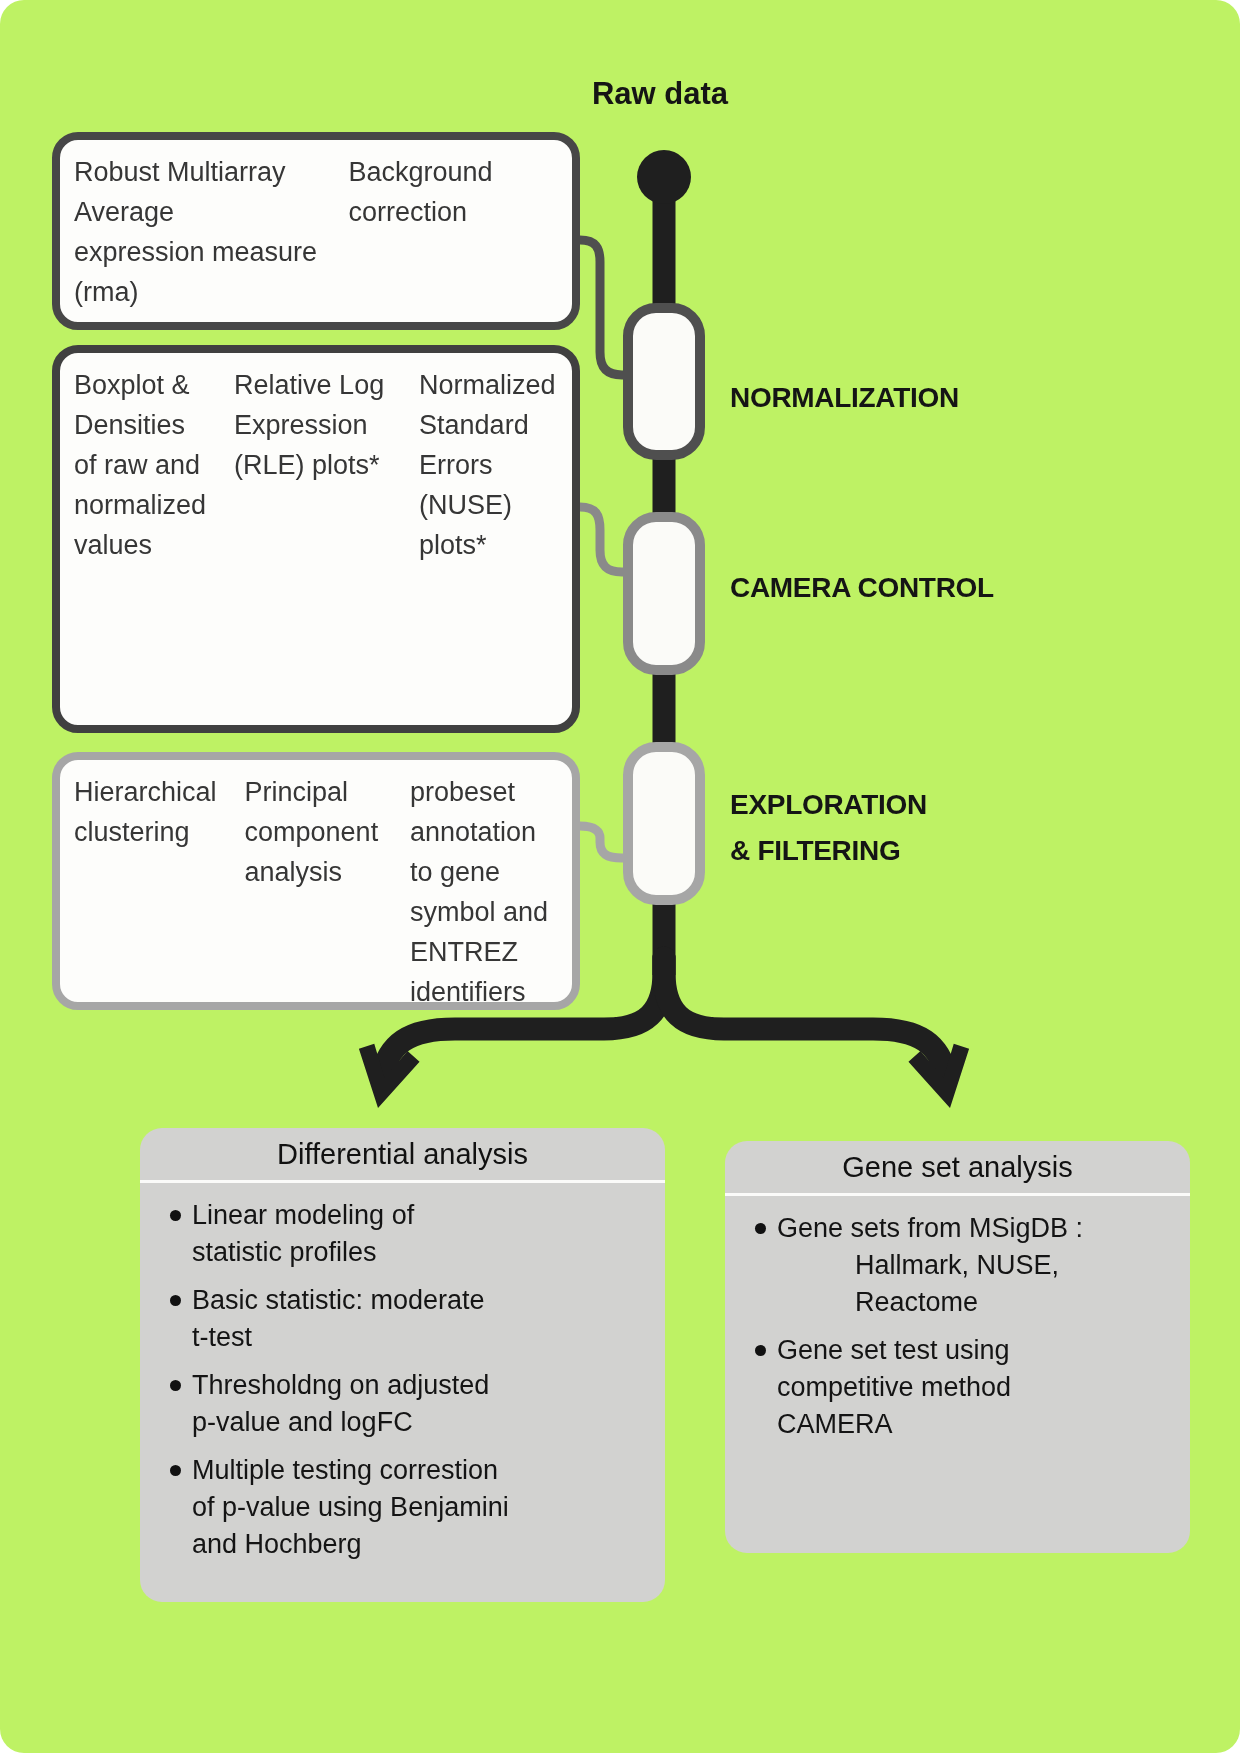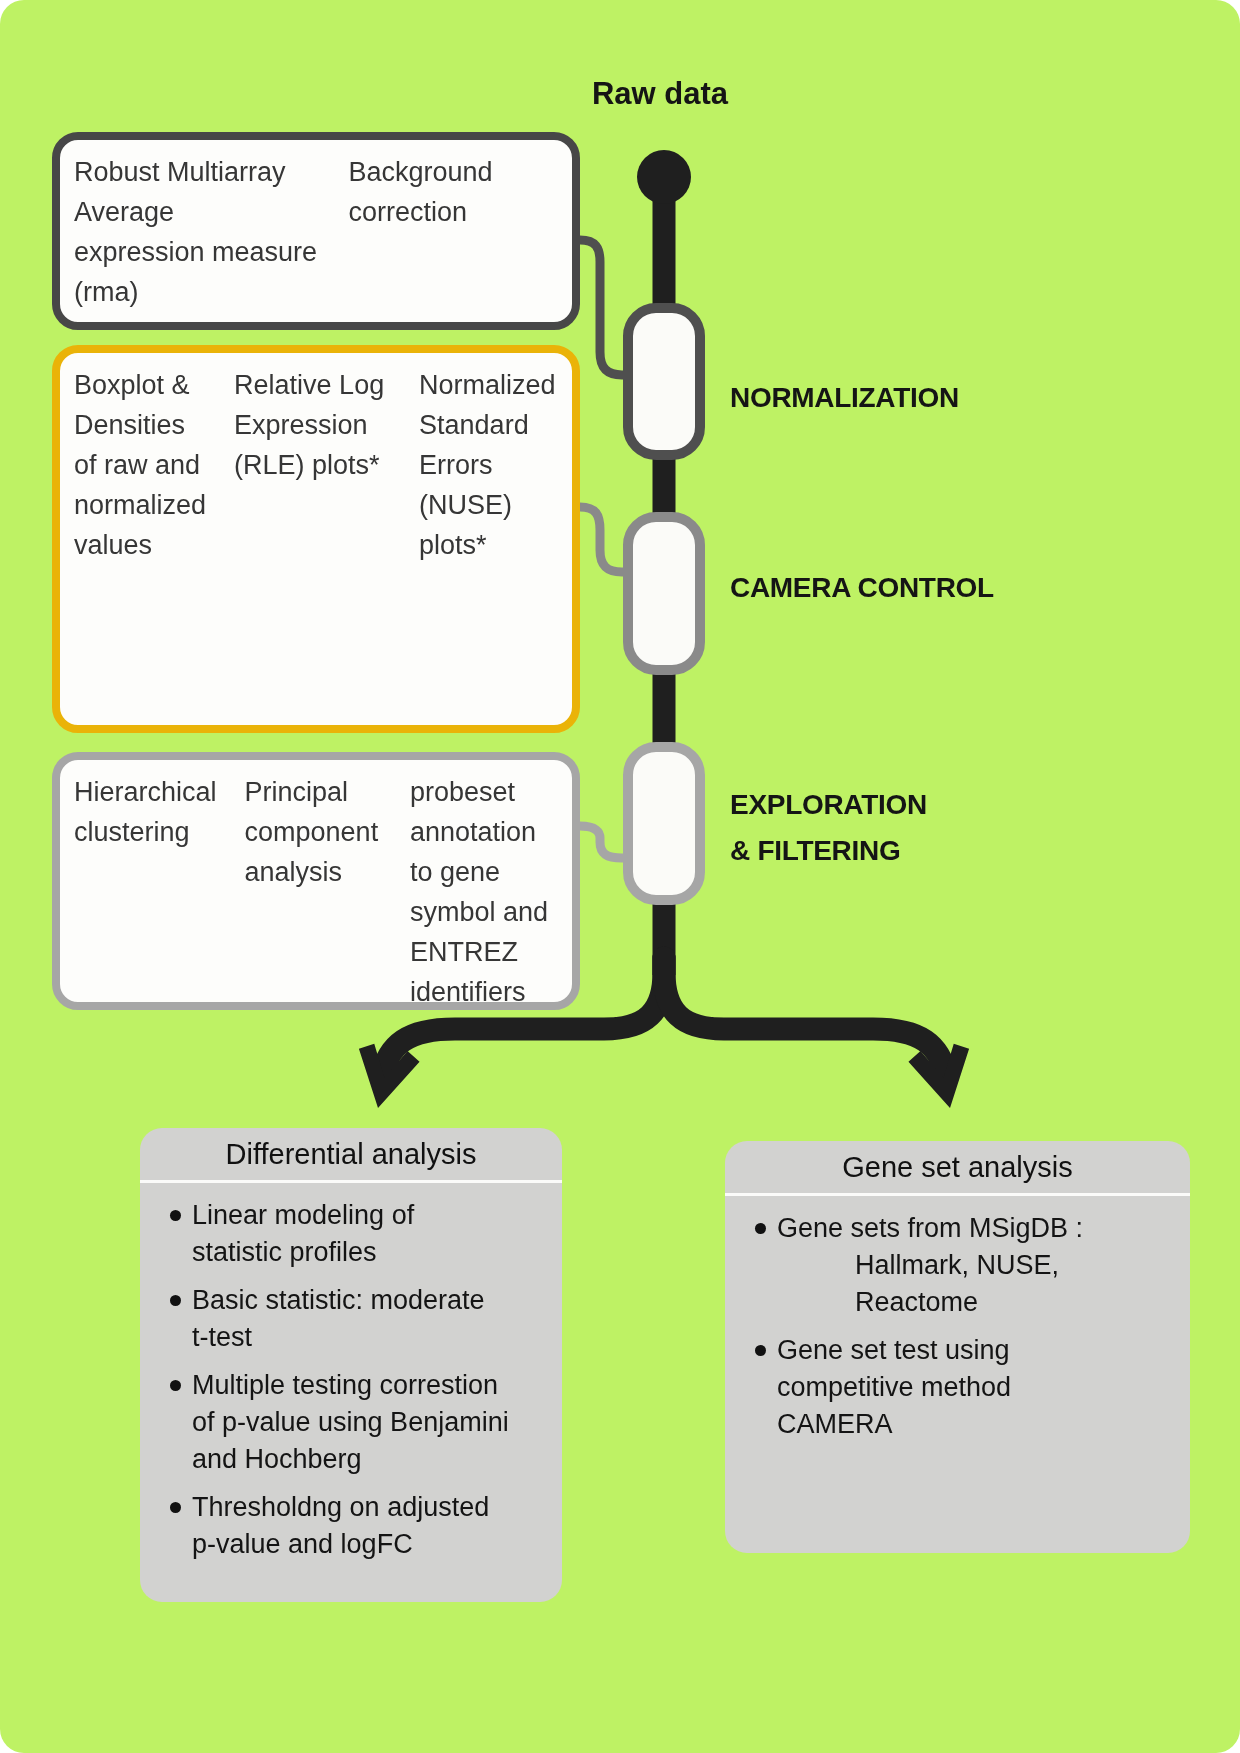--- a/index.html
+++ b/index.html
@@ -16,21 +16,21 @@
     font-size:31px; font-weight:bold; color:#151515;
   }
 
   
   .method-box {
     left:52px; width:528px; box-sizing:border-box;
     background:#fdfdfb; border-radius:26px;
     padding:12px 0; display:flex; flex-direction:row;
   }
   #box-normalization { top:132px; height:198px; border:8px solid #474747; }
-  #box-quality       { top:345px; height:388px; border:8px solid #eab308; }
+  #box-quality       { top:345px; height:388px; border:8px solid #404040; }
   #box-exploration   { top:752px; height:258px; border:8px solid #a6a6a6; }
   .method-row {
     padding:0 14px; font-size:27px; line-height:40px; color:#363636;
   }
   .dash-sep { height:4px; margin:12px 0; }
   .dash-dark  { background:repeating-linear-gradient(90deg,#666 0 19px,transparent 19px 29px); }
   .dash-mid   { background:repeating-linear-gradient(90deg,#8a8a8a 0 19px,transparent 19px 29px); }
   .dash-light { background:repeating-linear-gradient(90deg,#aeaeae 0 19px,transparent 19px 29px); }
 
   
@@ -40,21 +40,21 @@
   }
   #label-normalization { top:375px; }
   #label-quality       { top:565px; }
   #label-exploration   { top:782px; }
 
   
   .result-box {
     box-sizing:border-box; background:#d2d2d0; border-radius:22px;
     color:#141414; overflow:hidden;
   }
-  #box-differential { left:140px; top:1128px; width:422px; height:474px; }
+  #box-differential { left:140px; top:1128px; width:525px; height:474px; }
   #box-geneset      { left:725px; top:1141px; width:465px; height:412px; }
   .result-header {
     height:52px; display:flex; align-items:center; justify-content:center;
     border-bottom:3px solid #fbfbf9; font-size:29px; color:#111;
   }
   .result-body { padding:14px 20px 0 30px; }
   .bullet-row { display:flex; margin-bottom:11px; }
   .bullet-dot {
     flex:0 0 11px; width:11px; height:11px; border-radius:50%;
     background:#111; margin:13px 11px 0 0;
@@ -130,28 +130,28 @@
         <div class="bullet-text ml">Linear modeling of
 statistic profiles</div>
       </div>
       <div class="bullet-row">
         <span class="bullet-dot"></span>
         <div class="bullet-text ml">Basic statistic: moderate
 t-test</div>
       </div>
       <div class="bullet-row">
         <span class="bullet-dot"></span>
+        <div class="bullet-text ml">Thresholdng on adjusted
+p-value and logFC</div>
+      </div>
+      <div class="bullet-row">
+        <span class="bullet-dot"></span>
         <div class="bullet-text ml">Multiple testing correstion
 of p-value using Benjamini
 and Hochberg</div>
-      </div>
-      <div class="bullet-row">
-        <span class="bullet-dot"></span>
-        <div class="bullet-text ml">Thresholdng on adjusted
-p-value and logFC</div>
       </div>
     </div>
   </div>
 
   <div class="abs result-box" id="box-geneset">
     <div class="result-header">Gene set analysis</div>
     <div class="result-body">
       <div class="bullet-row">
         <span class="bullet-dot"></span>
         <div class="bullet-text">

